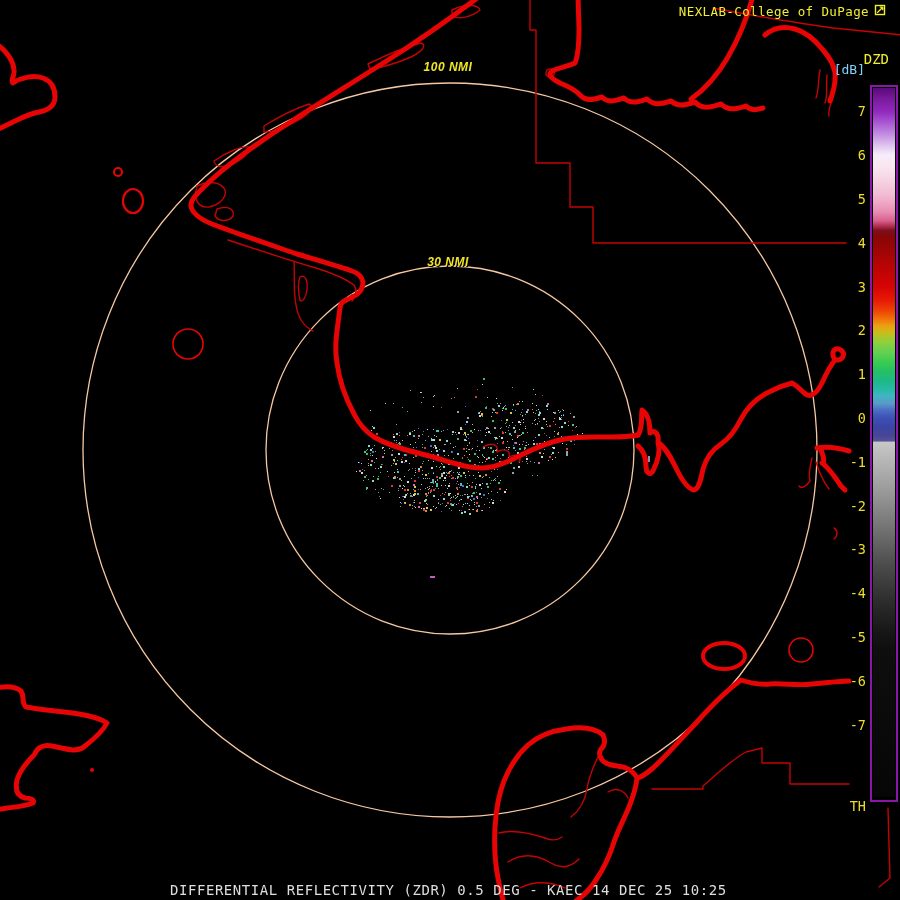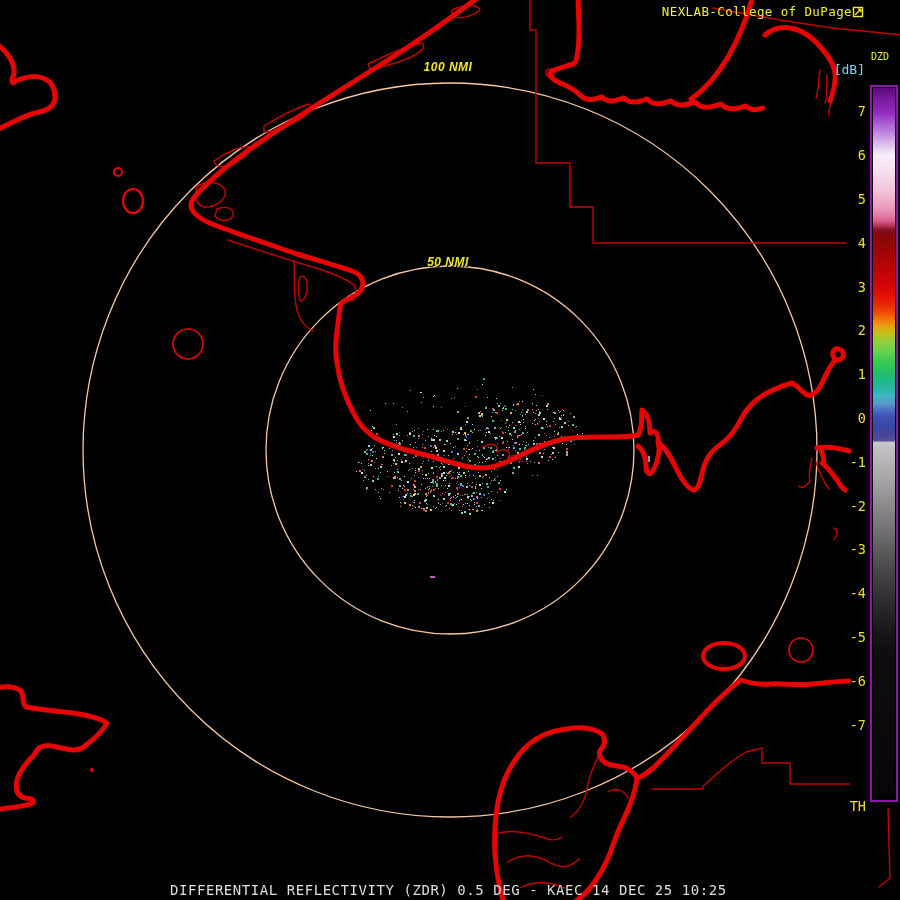--- a/index.html
+++ b/index.html
@@ -1,22 +1,22 @@
 <!DOCTYPE html>
 <html><head>
 <meta charset="utf-8">
 <style>
   html,body{margin:0;padding:0;background:#000;}
   .stage{position:relative;width:900px;height:900px;background:#000;overflow:hidden;
          font-family:"DejaVu Sans Mono","Liberation Mono",monospace;}
   #mapsvg{position:absolute;left:0;top:0;}
-  .brand{position:absolute;top:4px;right:36px;color:#f2ee30;font-size:12.5px;letter-spacing:.4px;
-         display:flex;align-items:center;white-space:nowrap;}
+  .brand{position:absolute;top:4px;right:14px;color:#f2ee30;font-size:12.5px;letter-spacing:.4px;
+         display:flex;align-items:flex-start;gap:5px;white-space:nowrap;}
   .brand svg{display:block;}
-  .cb-title{position:absolute;top:51px;right:11px;color:#f2ee30;font-size:10px;}
+  .cb-title{position:absolute;top:51px;right:11px;color:#f2ee30;font-size:14px;}
   .cb-units{position:absolute;top:62px;right:35px;color:#7dd3fc;font-size:13px;}
   .colorbar{position:absolute;left:870px;top:85px;width:24px;height:713px;
             border:2px solid #8a16aa;background:#000;}
   .colorbar-inner{position:absolute;left:1px;top:1px;width:22px;height:709px;}
   .tick-layer{position:absolute;left:0;top:0;width:900px;height:900px;pointer-events:none;}
   .cb-tick{position:absolute;right:34px;width:40px;text-align:right;color:#eede2c;
            font-size:13.5px;line-height:16px;}
   .ring-label{position:absolute;color:#f0e626;font-size:12px;font-weight:700;font-style:italic;
               font-family:"Liberation Sans","DejaVu Sans",sans-serif;letter-spacing:.5px;
               text-shadow:1px 1px 0 #000,-1px -1px 0 #000;white-space:nowrap;transform:translateX(-50%);}
@@ -968,21 +968,21 @@
       <path d="M -4 688 C 5 686 15 686 21 691 C 25 697 21 703 26 707 C 41 710 61 711 79 714 C 91 716 101 719 107 723 C 103 731 94 739 85 746 C 77 753 66 749 52 746 C 42 744 37 748 34 755 C 27 762 20 770 17 780 C 15 789 17 796 25 798 C 31 798 35 800 33 803 C 26 806 16 807 7 808 L -4 810" fill="none" stroke="#e60404" stroke-width="5" stroke-linecap="round" stroke-linejoin="round"></path>
       <ellipse cx="724" cy="656" rx="21" ry="13" fill="none" stroke="#e60404" stroke-width="4"></ellipse>
       <ellipse cx="133" cy="201" rx="10" ry="12" fill="none" stroke="#e60404" stroke-width="2.2"></ellipse>
       <ellipse cx="118" cy="172" rx="4" ry="4" fill="none" stroke="#e60404" stroke-width="2"></ellipse>
       <ellipse cx="188" cy="344" rx="15" ry="15" fill="none" stroke="#e60404" stroke-width="1.6"></ellipse>
       <ellipse cx="801" cy="650" rx="12" ry="12" fill="none" stroke="#e60404" stroke-width="1.6"></ellipse>
       <circle cx="92" cy="770" r="2" fill="#e60404"></circle>
     </svg>
 
   <div class="ring-label ring-label-100">100 NMI</div>
-  <div class="ring-label ring-label-50">50 NMI</div>
+  <div class="ring-label ring-label-50">30 NMI</div>
 
   <div class="brand">
     <span>NEXLAB-College of DuPage</span>
     <span>
       <svg width="12" height="12" viewBox="0 0 12 12">
         <rect x="1.5" y="1.5" width="9" height="9" fill="none" stroke="#f2ee30" stroke-width="1.4"></rect>
         <path d="M3.2 8.8 L8.8 3.2 M8.8 3.2 L8.8 6.2 M8.8 3.2 L5.8 3.2" fill="none" stroke="#f2ee30" stroke-width="1.3"></path>
       </svg>
     </span>
   </div>

